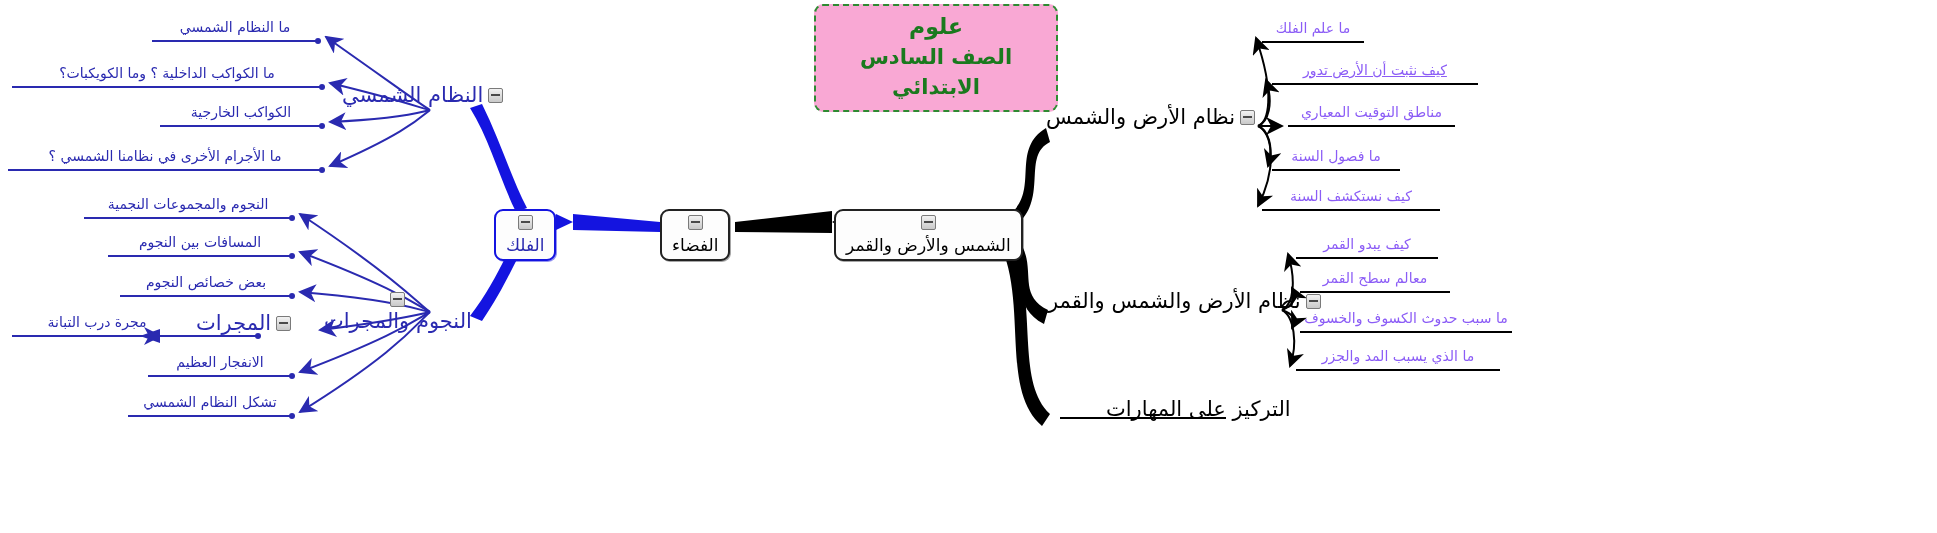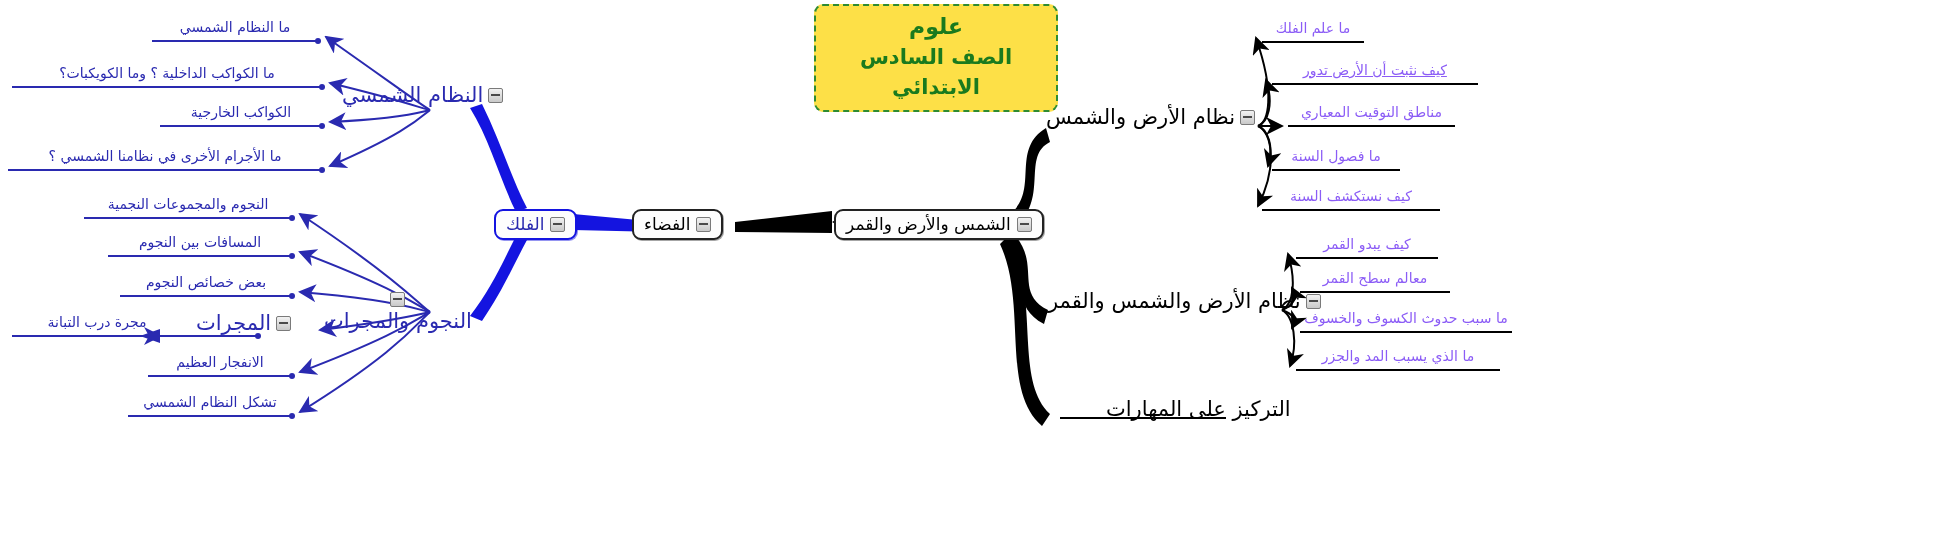--- a/index.html
+++ b/index.html
@@ -62,36 +62,37 @@
     padding:4px 10px;
     border:2px solid #222;
     border-radius:9px;
     background:#fdfdfd;
     font-size:17px;
     line-height:19px;
     direction:rtl;
     white-space:nowrap;
     box-shadow:1px 1px 0 rgba(0,0,0,.35);
     color:#000;
+    flex-direction:column;
   }
   .boxnode.accent{
     border-color:#1414e0;
     color:#2a2ab0;
     box-shadow:1px 1px 0 rgba(20,20,224,.45);
   }
 
   
   #title-box{
     position:absolute;
     left:814px;top:4px;
     width:220px;
     padding:6px 10px 8px;
     border:2px dashed #2e8b32;
     border-radius:9px;
-    background:#fde047;
+    background:#f9a8d4;
     color:#1a7a1e;
     text-align:center;
     font-size:22px;
     font-weight:bold;
     line-height:30px;
     direction:rtl;
   }
   #title-box .t2{font-size:21px;}
 </style>
 </head>
@@ -205,21 +206,21 @@
     <g stroke="#000" stroke-width="2">
       <line x1="1060" y1="418" x2="1226" y2="418"></line>
     </g>
   </svg>
 
   <div id="title-box">
     <div class="t1">علوم</div>
     <div class="t2">الصف السادس الابتدائي</div>
   </div>
 
-  <div class="boxnode" style="left:632px;top:209px;">
+  <div class="boxnode" style="left:660px;top:209px;">
     <span class="collapse"></span>
     <span>الفضاء</span>
   </div>
 
   <div class="boxnode accent" style="left:494px;top:209px;">
     <span class="collapse"></span>
     <span>الفلك</span>
   </div>
 
   <div class="boxnode" style="left:834px;top:209px;">

